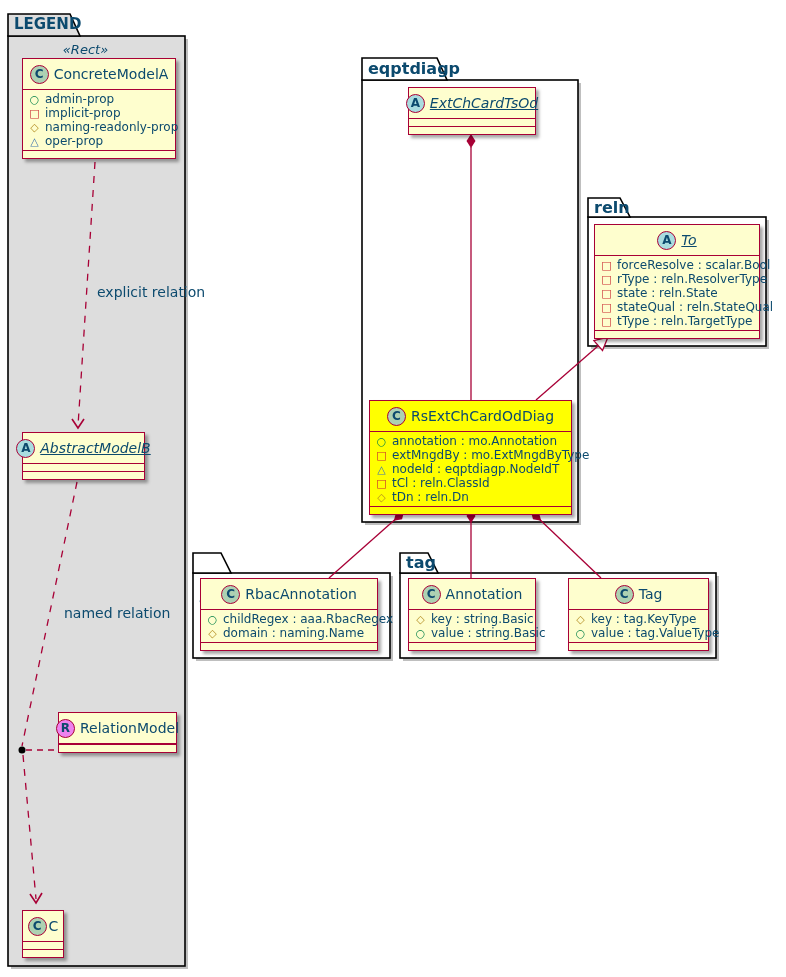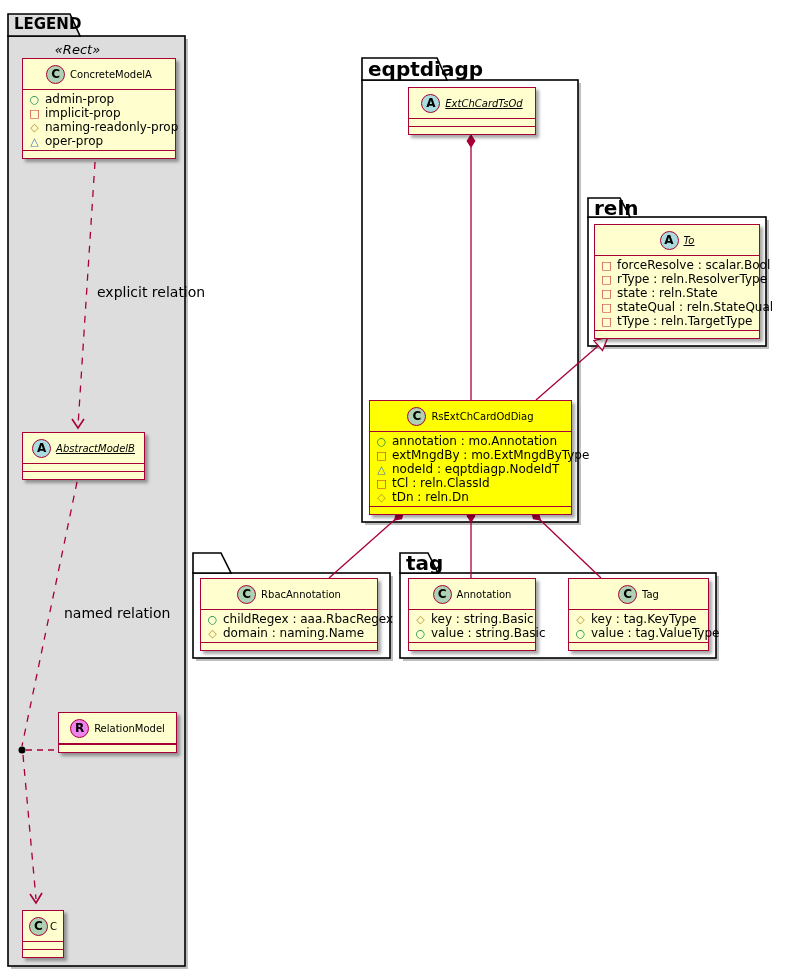--- a/index.html
+++ b/index.html
@@ -1,38 +1,38 @@
 <!DOCTYPE html>
 <html><head>
 <meta charset="utf-8">
 <style>
   html,body{margin:0;padding:0;background:#ffffff;}
   .canvas{
     position:relative;width:786px;height:977px;background:#ffffff;overflow:hidden;
-    font-family:"DejaVu Sans",sans-serif;color:#000000;
+    font-family:"DejaVu Sans",sans-serif;color:#0c4a6e;
   }
   svg.layer{position:absolute;left:0;top:0;width:786px;height:977px;}
 
   
-  .pkg-name{position:absolute;font-weight:bold;font-size:20px;line-height:18px;white-space:nowrap;}
+  .pkg-name{position:absolute;font-weight:bold;font-size:16px;line-height:18px;white-space:nowrap;}
   .pkg-name.big{font-size:15px;}
   .float-label{position:absolute;font-size:14px;white-space:nowrap;}
   .stereotype{position:absolute;font-style:italic;font-size:13px;text-align:center;}
 
   
   .uml-class{
     position:absolute;background:#FEFECE;border:1.5px solid #A80036;
     box-shadow:3px 3px 3px rgba(0,0,0,0.35);font-size:12px;
   }
   .uml-class.highlight{background:#FFFF00;}
   .cls-title{
     height:30px;display:flex;align-items:center;justify-content:center;gap:5px;
     border-bottom:1.5px solid #A80036;padding:0 6px;
   }
-  .cls-name{font-size:10px;white-space:nowrap;}
+  .cls-name{font-size:14px;white-space:nowrap;}
   .abstract .cls-name{font-style:italic;text-decoration:underline;}
   .spot{
     width:17px;height:17px;border-radius:50%;border:1px solid #A80036;
     font-weight:bold;font-size:12px;line-height:17px;text-align:center;flex:0 0 auto;
   }
   .spot-c{background:#ADD1B2;}
   .spot-a{background:#A9DCDF;}
   .spot-r{background:#EE82EE;}
   .attrs{padding:2px 0;}
   .attr-row{height:14px;line-height:14px;display:flex;align-items:center;gap:5px;padding:0 6px;white-space:nowrap;}
@@ -117,21 +117,21 @@
 
     <circle cx="22" cy="750" r="3.5" fill="#000"></circle>
   </svg>
 
   <div class="pkg-name big" style="left:14px;top:15px;">LEGEND</div>
   <div class="pkg-name" style="left:368px;top:60px;">eqptdiagp</div>
   <div class="pkg-name" style="left:594px;top:199px;">reln</div>
   <div class="pkg-name" style="left:199px;top:554px;margin-top:36px;">aaa</div>
   <div class="pkg-name" style="left:406px;top:554px;">tag</div>
 
-  <div class="stereotype" style="left:4px;top:42px;width:147px;">«Rect»</div>
+  <div class="stereotype" style="left:12px;top:42px;width:147px;">«Rect»</div>
   <div class="float-label" style="left:97px;top:272px;margin-top:12px;">explicit relation</div>
   <div class="float-label" style="left:64px;top:605px;">named relation</div>
 
   <div class="uml-class" style="left:22px;top:58px;width:152px;">
     <div class="cls-title">
       <span class="spot spot-c">C</span>
       <span class="cls-name">ConcreteModelA</span>
     </div>
     <div class="attrs">
       <div class="attr-row">

